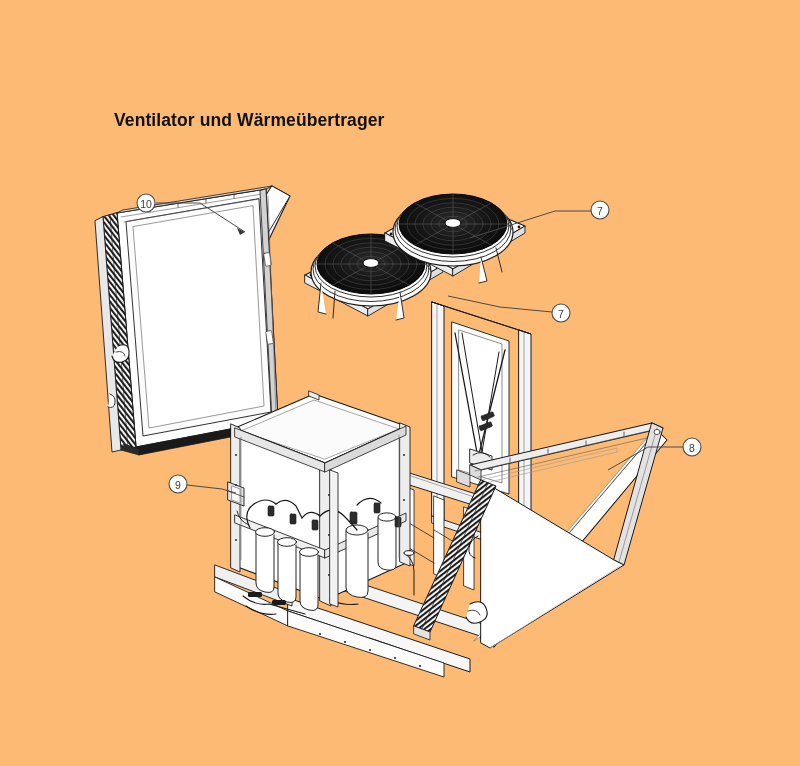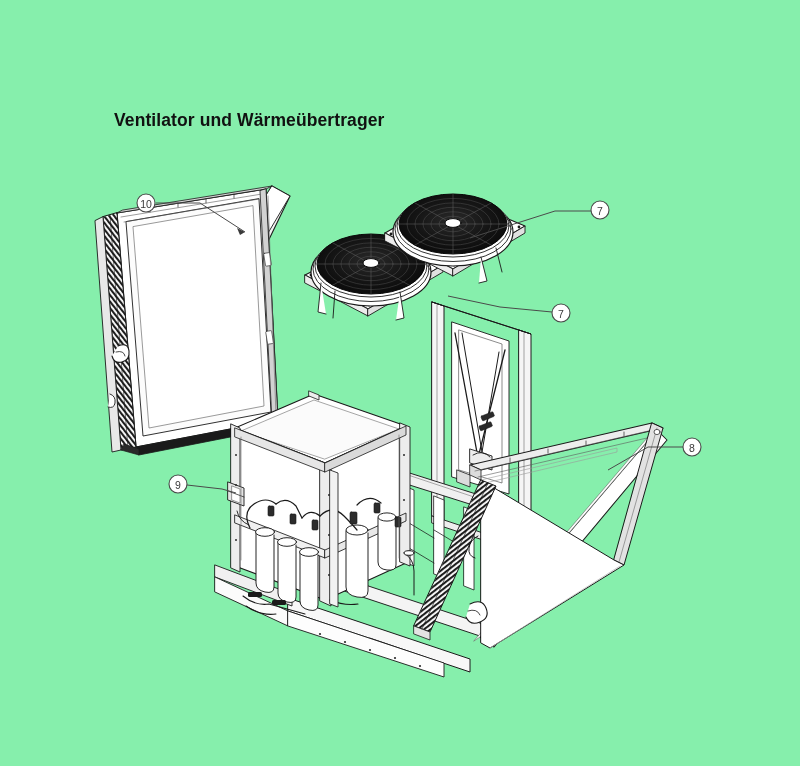--- a/index.html
+++ b/index.html
@@ -4,21 +4,21 @@
 <style>
   html, body {
     margin: 0;
     padding: 0;
     background: #ffffff;
   }
   #page {
     position: relative;
     width: 800px;
     height: 766px;
-    background: #86efac;
+    background: #fdba74;
     overflow: hidden;
     font-family: "Liberation Sans", sans-serif;
   }
   #diagram-title {
     position: absolute;
     left: 114px;
     top: 110px;
     font-size: 17.5px;
     font-weight: bold;
     color: #111111;

